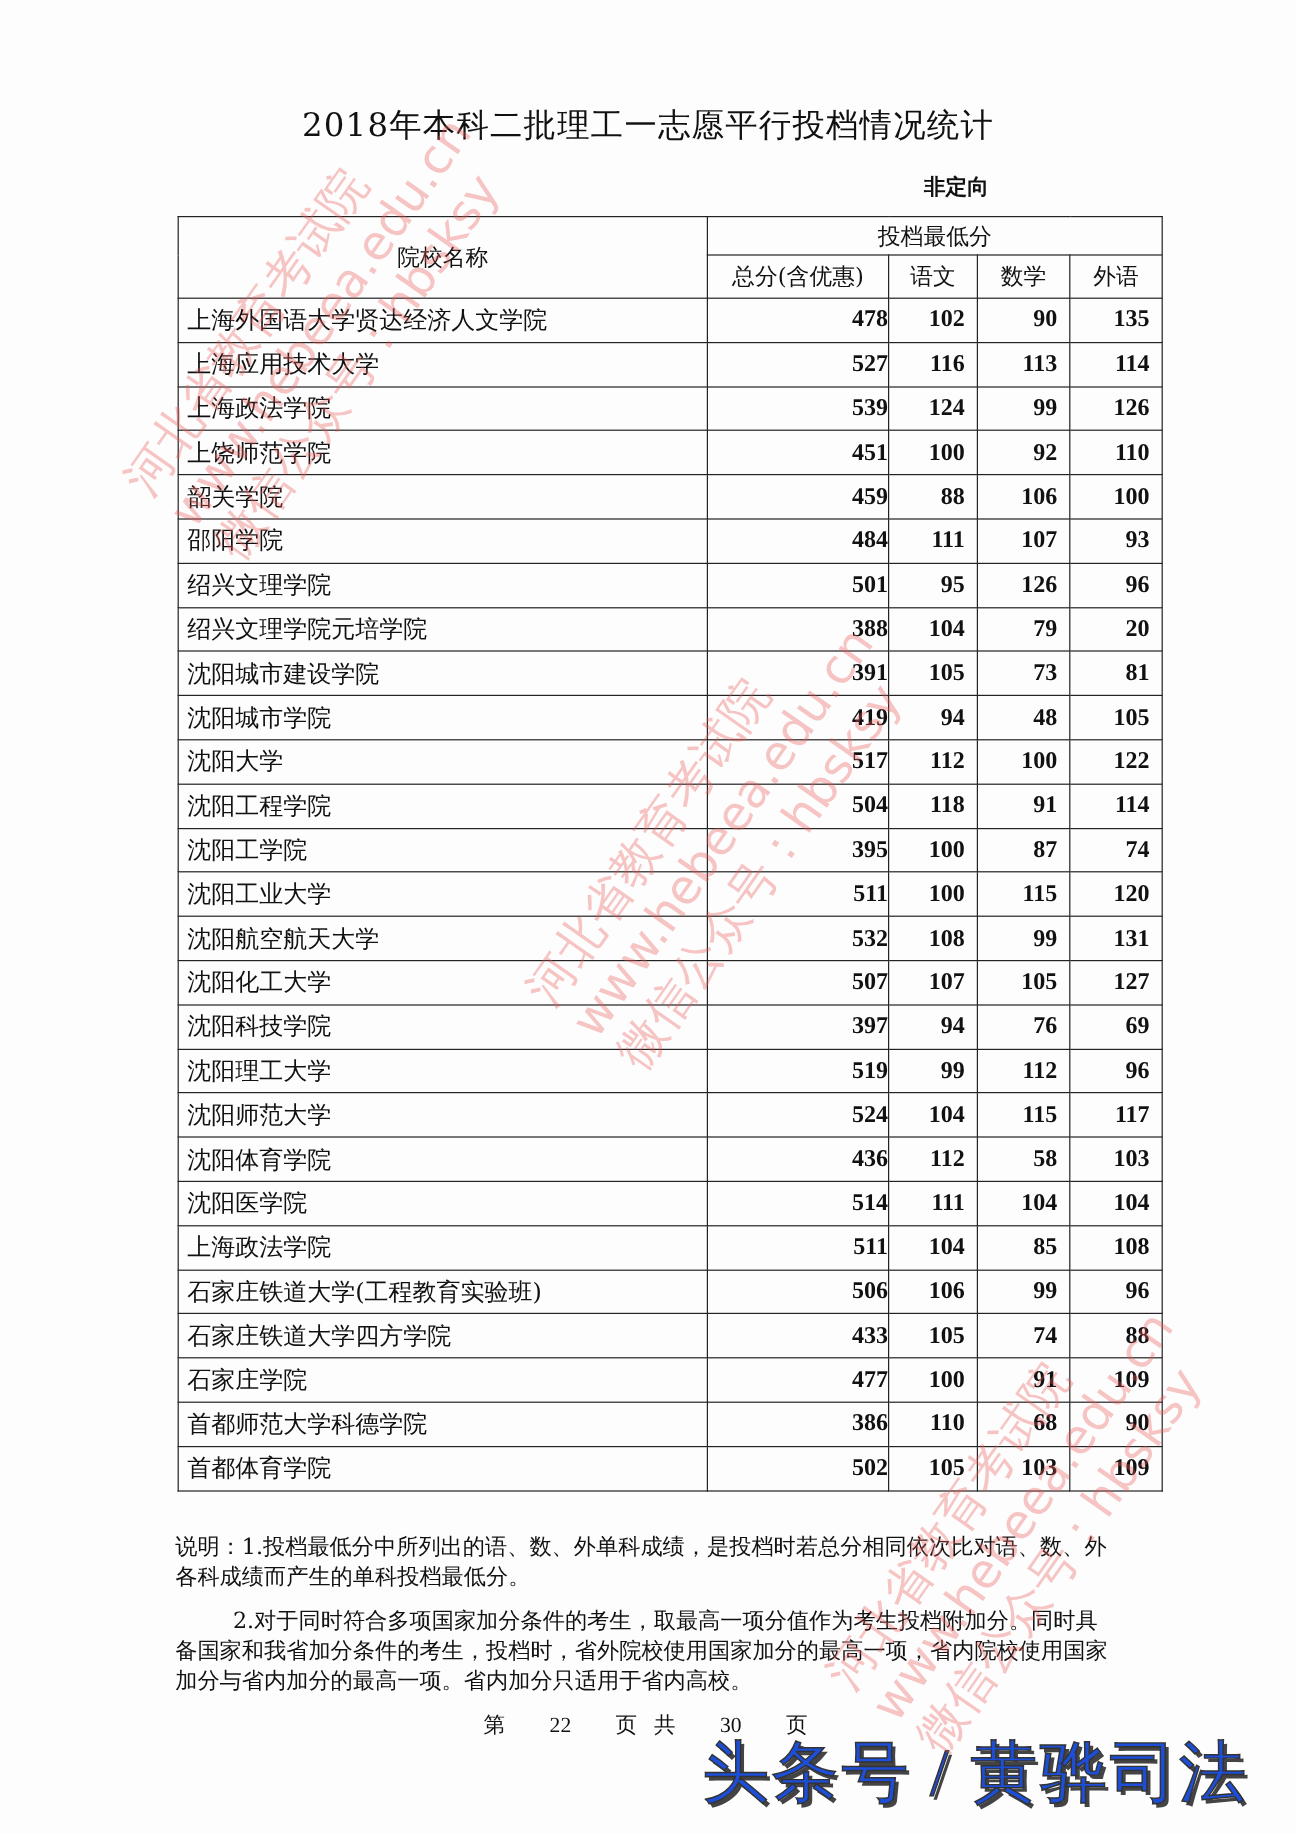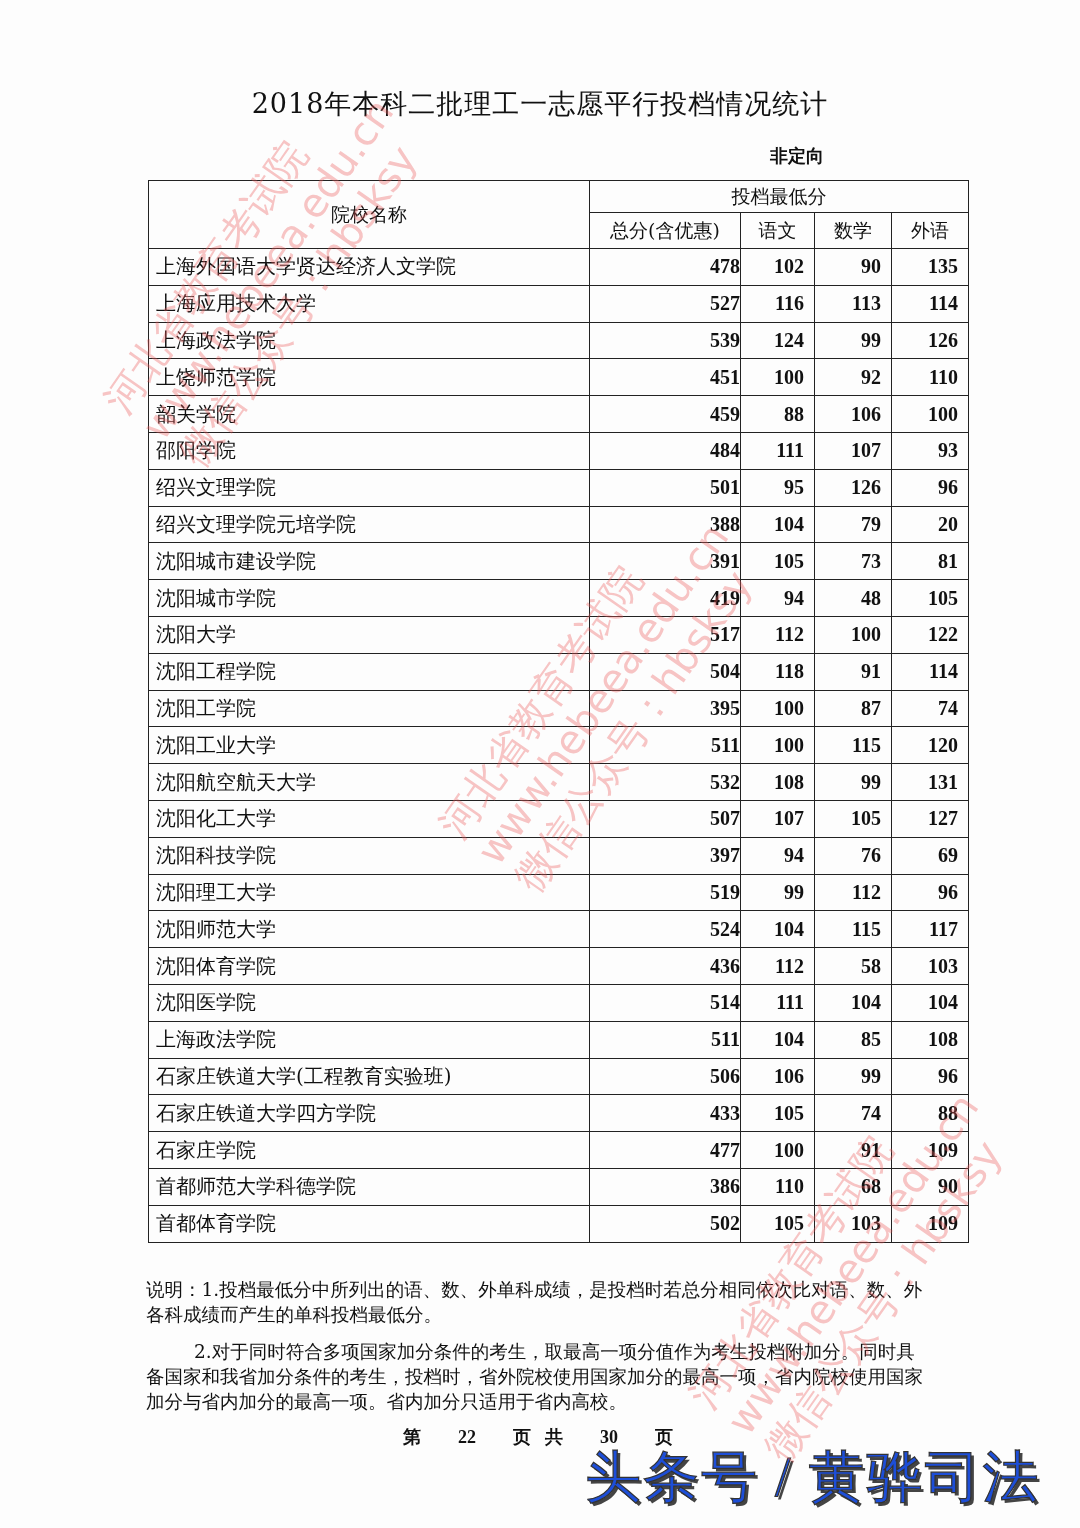--- a/index.html
+++ b/index.html
@@ -12,21 +12,21 @@
   th { font-size:19px; }
   .h1 { height:32px; }
   .h2 { height:36px; }
   tbody tr { height:36.8px; }
   .name { text-align:left; padding-left:7px; font-size:20px; white-space:nowrap; }
   .num { text-align:right; padding-right:10px; font-weight:bold; font-size:20px; font-family:"Liberation Serif", serif; }
   .num.total { text-align:right; padding-right:0; }
   .notes { position:absolute; left:134px; top:1265px; width:810px; font-size:18.5px; line-height:25px; }
   .notes p { margin:12px; }
   .indent { text-indent:2.6em; }
-  .footer { position:absolute; left:403px; top:1425px; font-size:18px; font-family:"Liberation Serif", serif;font-weight:bold; }
+  .footer { position:absolute; left:403px; top:1425px; font-size:18px; font-family:"Liberation Serif", serif; }
   .footer span { display:inline-block; }
   .brand { position:absolute; left:585px; top:1440px; font-size:56px; font-family:Liberation Serif, serif;
            color:#1d4ed8; -webkit-text-stroke:1.2px #333; text-shadow:3px 3px 0 #444; letter-spacing:2px; }
   .wm { position:absolute; color:rgba(235,90,90,0.35); font-family:"DejaVu Sans", sans-serif; font-size:40px;
         transform:rotate(-55deg); transform-origin:left top; white-space:nowrap; pointer-events:none; line-height:46px; }
 </style>
 </head>
 <body>
 
 <div class="title">2018年本科二批理工一志愿平行投档情况统计</div>

